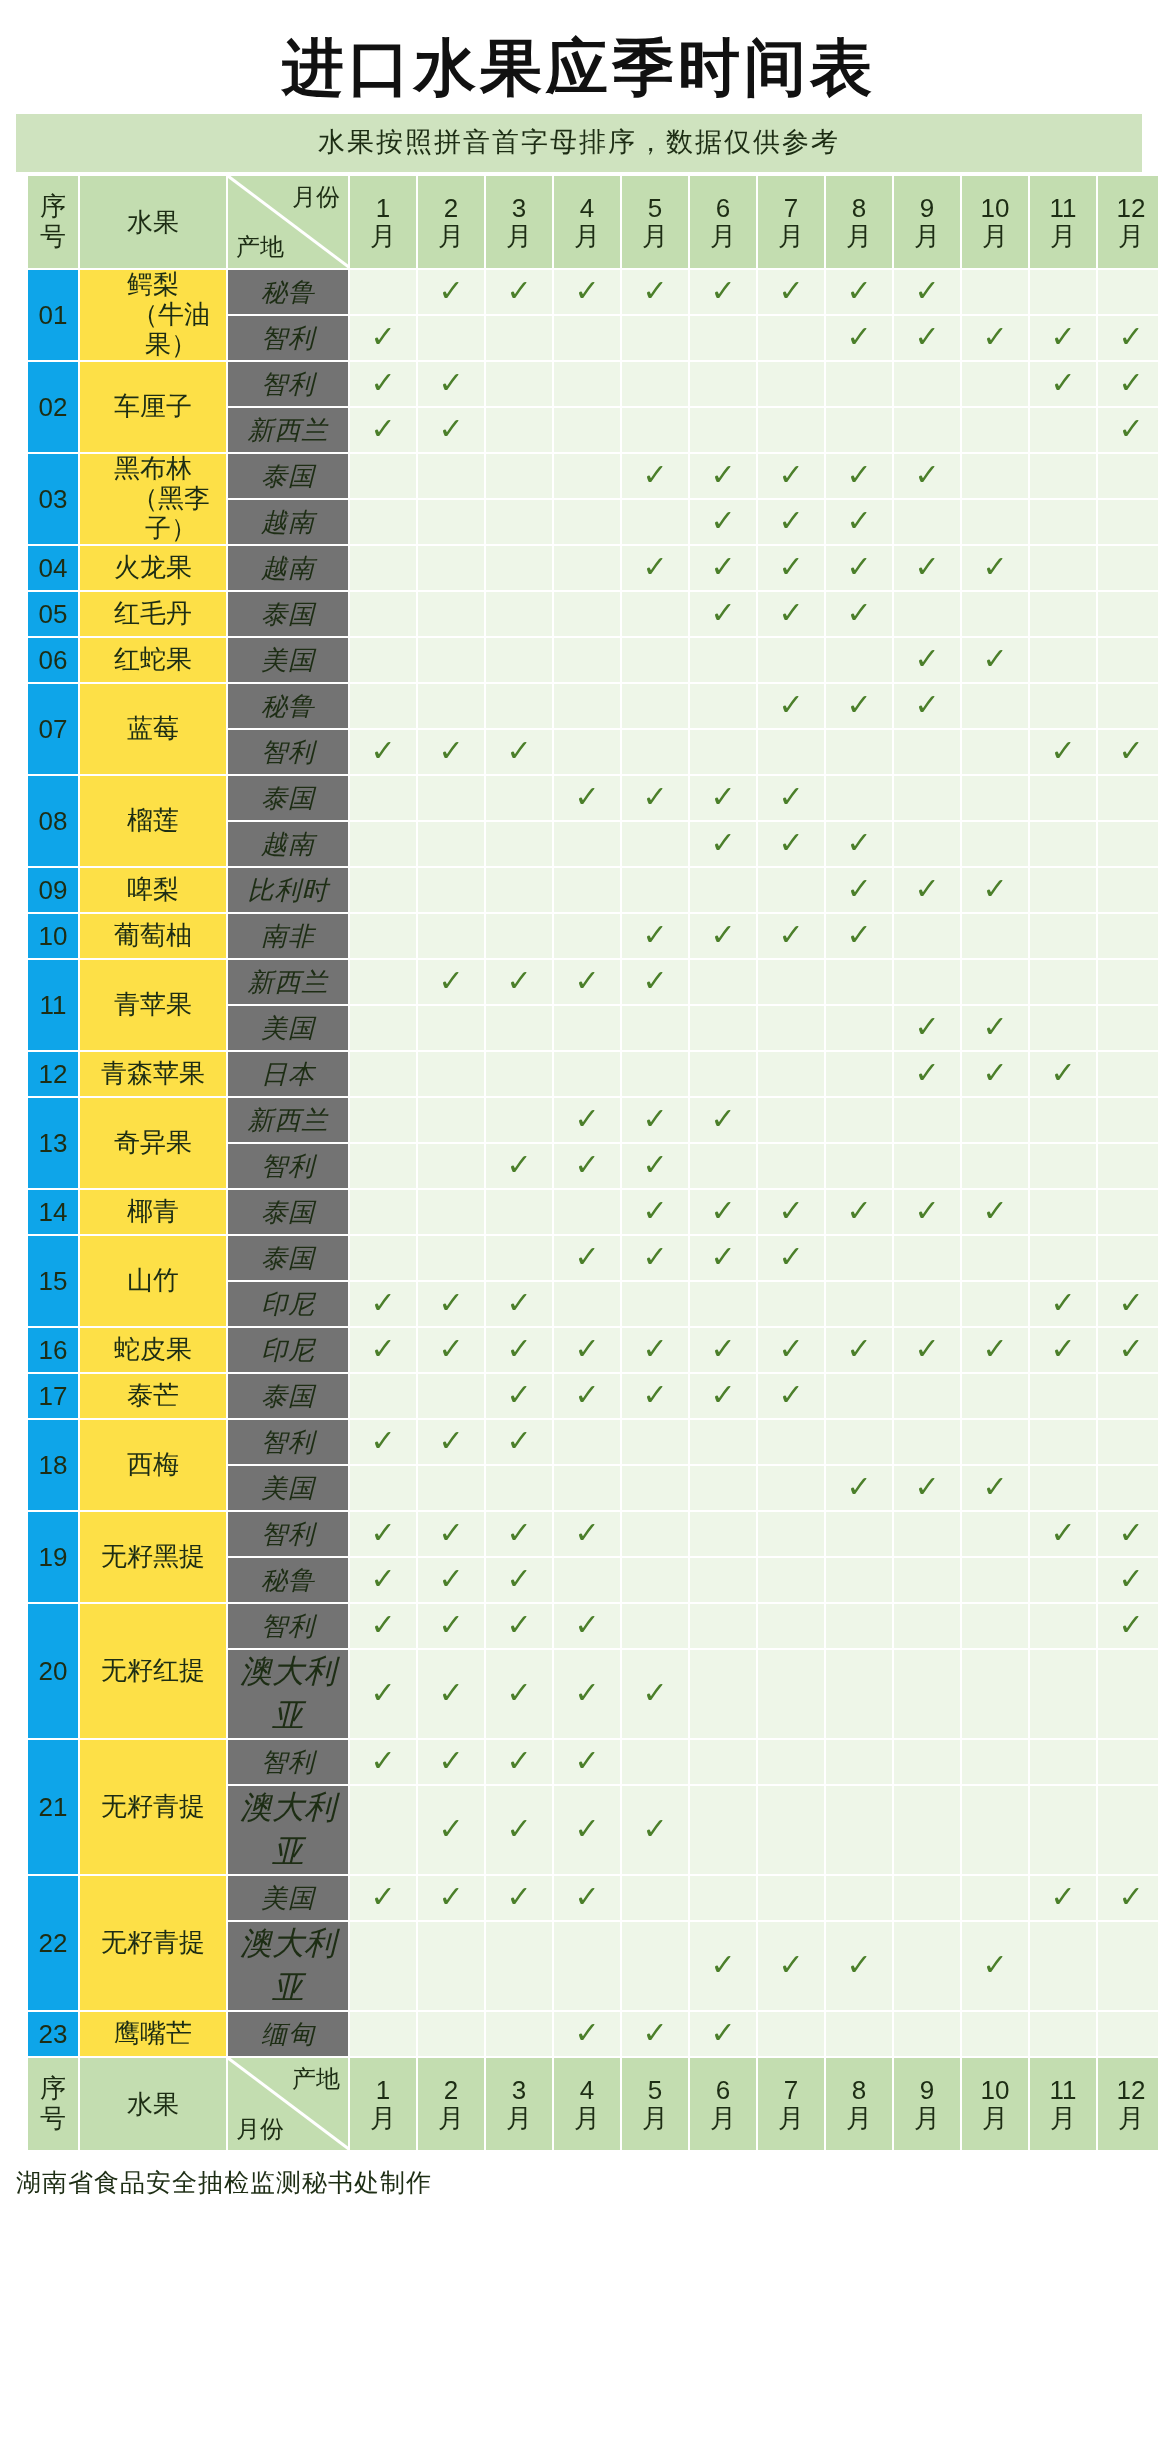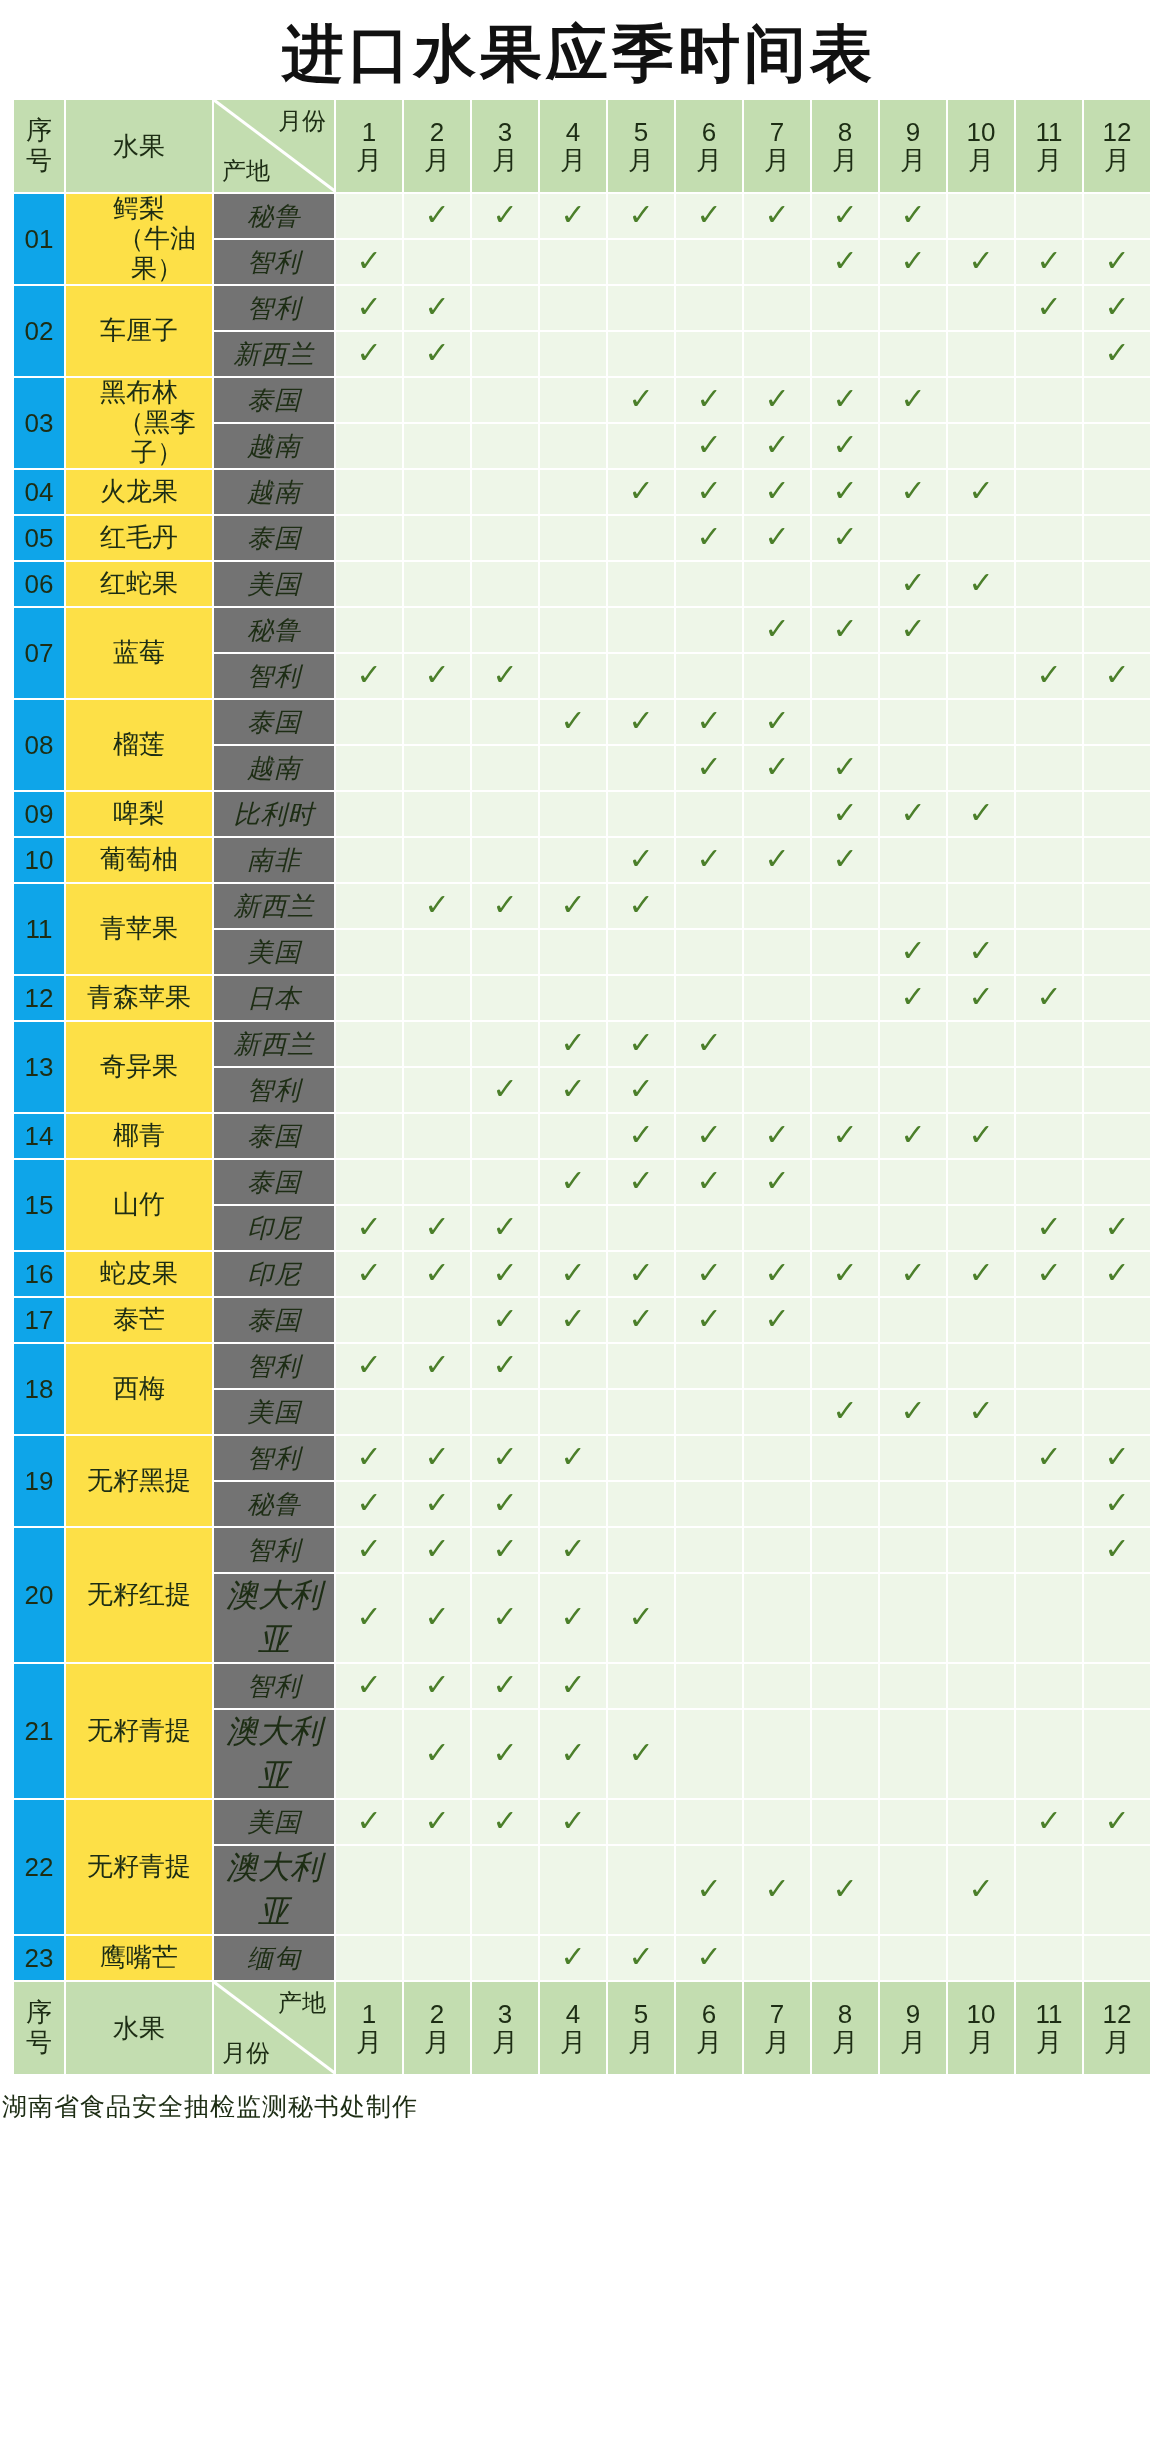--- a/index.html
+++ b/index.html
@@ -9,21 +9,21 @@
   }
   body {
     width: 1158px;
     font-family: "Liberation Sans", "DejaVu Sans", sans-serif;
     color: #1a1a1a;
   }
   .page {
     width: 1158px;
     min-height: 2464px;
     background: #ffffff;
-    padding: 2px;
+    padding: 16px;
     position: relative;
   }
   .title-bar {
     padding: 18px 0 10px 0;
     text-align: center;
   }
   .title-bar .title {
     font-size: 62px;
     font-weight: bold;
     letter-spacing: 4px;
@@ -154,20 +154,21 @@
 </style>
 </head>
 <body>
 
 <div class="page">
 
   <div class="title-bar">
     <div class="title">进口水果应季时间表</div>
   </div>
 
+  <div class="subtitle-bar">水果按照拼音首字母排序，数据仅供参考</div>
 
   <table class="main">
     <colgroup>
       <col class="c-idx">
         <col class="c-fruit">
         <col class="c-origin">
       <col class="c-month">
         <col class="c-month">
         <col class="c-month">
         <col class="c-month">

